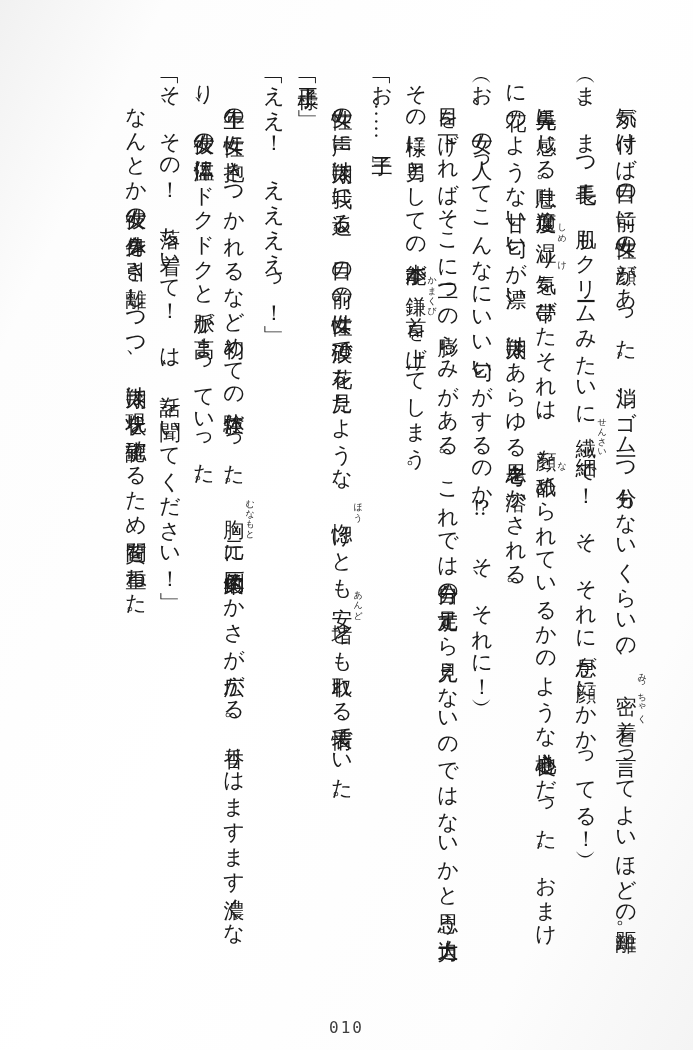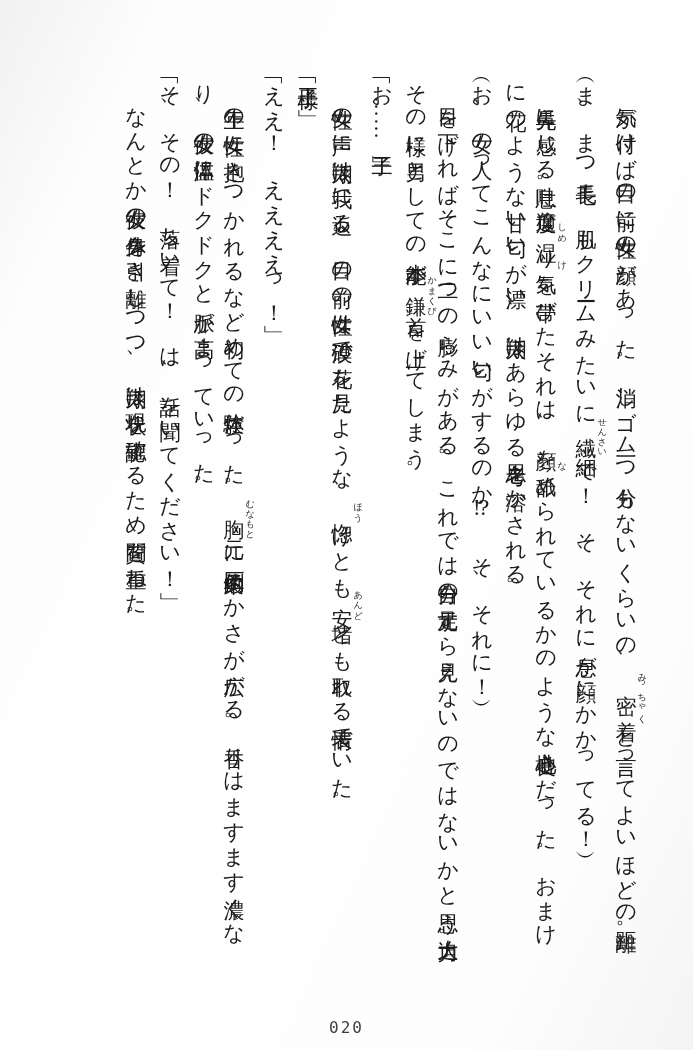--- a/index.html
+++ b/index.html
@@ -68,14 +68,14 @@
       <p>（お、女の人ってこんなにいい匂いがするのか⁉　そ、それに！）</p>
       <p class="indent">目を下げればそこに二つの膨らみがある。これでは自分の足元すら見えないのではないかと思う大迫力。その様に男としての本能が<ruby>鎌首<rt>かまくび</rt></ruby>を上げてしまう。</p>
       <p>「お……王子」</p>
       <p class="indent">女性の声に翔太は我に返る。目の前の女性は砂漠で花を見たような、<ruby>惚<rt>ほう</rt></ruby>けとも<ruby>安堵<rt>あんど</rt></ruby>とも取れる表情でいた。</p>
       <p>「王子様！」</p>
       <p>「ええ！　ええええっ！」</p>
       <p class="indent">年上の女性に抱きつかれるなど初めての体験だった。<ruby>胸元<rt>むなもと</rt></ruby>に圧倒的柔らかさが広がる。香りはますます濃くなり、彼女の体温にドクドクと脈が高まっていった。</p>
       <p>「そ、その！　落ち着いて！　は、話を聞いてください！」</p>
       <p class="indent">なんとか彼女の身体を引き離しつつ、翔太は現状を確認するため質問を重ねた。</p>
     </div>
-  <div class="page-number">020</div>
+  <div class="page-number">010</div>
 </div>
 
 </body></html>

